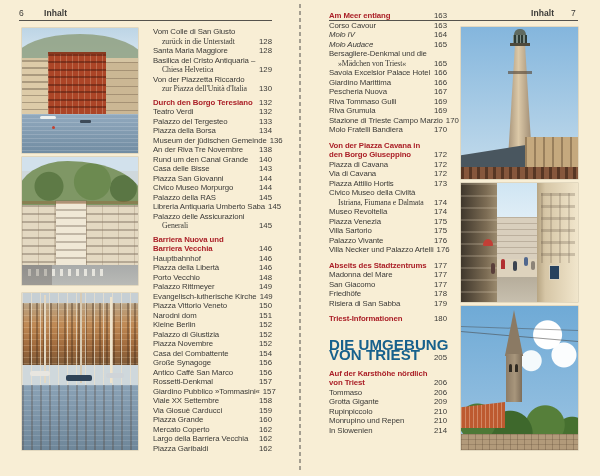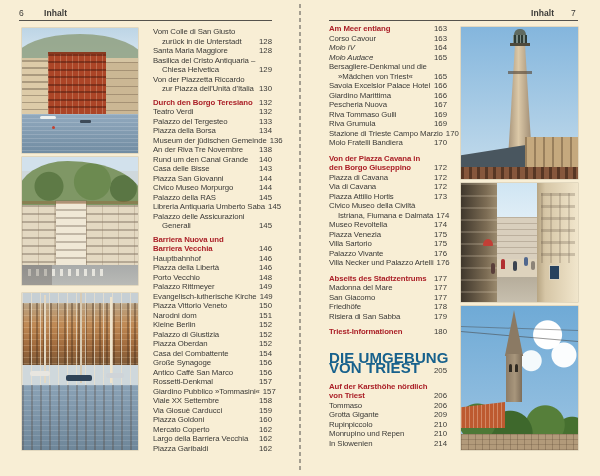--- a/index.html
+++ b/index.html
@@ -18,21 +18,21 @@
   
   .toc{position:absolute;color:var(--text,#3b3a37);text-align:center;}
   .toc .row{display:flex;align-items:baseline;line-height:9.5px;font-size:7.8px;letter-spacing:-.1px;}
   .toc .t{white-space:nowrap;}
   .toc .p{margin-left:auto;padding-left:3px;font-size:7.8px;color:var(--text,#3b3a37);
           font-weight:normal;font-style:normal;letter-spacing:0;}
   .toc .row.red .t{color:var(--accent-red,#ab2028);font-weight:bold;}
   .toc .row.blue{line-height:10px;}
   .toc .row.blue .t{color:var(--accent-blue,#17618c);font-weight:bold;font-size:15px;letter-spacing:.1px;}
   .toc .row.it .t{font-style:italic;}
-  .toc .row.ind .t{padding-left:9px;}
+  .toc .row.ind .t{padding-left:9px;font-family:Liberation Serif, serif;}
   .toc .gap{height:4px;}
   #toc-right .gap{height:6px;}
   #toc-right .gap.big{height:16px;}
 
   
   .photo{position:absolute;overflow:hidden;margin:0;padding:0;background:#cfd8dc;box-shadow:0 0 0 .5px rgba(120,110,90,.35);}
   .photo div{position:absolute;}
 
   
   .ph-l1{left:22px;top:28px;width:116px;height:125px;}
@@ -330,21 +330,21 @@
       </div>
       <div class="row">
         <span class="t">Kleine Berlin</span>
         <span class="p">152</span>
       </div>
       <div class="row">
         <span class="t">Palazzo di Giustizia</span>
         <span class="p">152</span>
       </div>
       <div class="row">
-        <span class="t">Piazza Oberdan</span>
+        <span class="t">Piazza Novembre</span>
         <span class="p">152</span>
       </div>
       <div class="row">
         <span class="t">Casa del Combattente</span>
         <span class="p">154</span>
       </div>
       <div class="row">
         <span class="t">Große Synagoge</span>
         <span class="p">156</span>
       </div>
@@ -362,42 +362,42 @@
       </div>
       <div class="row">
         <span class="t">Viale XX Settembre</span>
         <span class="p">158</span>
       </div>
       <div class="row">
         <span class="t">Via Giosuè Carducci</span>
         <span class="p">159</span>
       </div>
       <div class="row">
-        <span class="t">Piazza Goldoni</span>
+        <span class="t">Piazza Grande</span>
         <span class="p">160</span>
       </div>
       <div class="row">
         <span class="t">Mercato Coperto</span>
         <span class="p">162</span>
       </div>
       <div class="row">
         <span class="t">Largo della Barriera Vecchia</span>
         <span class="p">162</span>
       </div>
       <div class="row">
         <span class="t">Piazza Garibaldi</span>
         <span class="p">162</span>
       </div>
     </div>
 
   <span class="hdr-lbl" style="left:531px;">Inhalt</span>
   <span class="hdr-num" style="left:571px;">7</span>
   <div class="rule" style="left:329px;width:249px;"></div>
 
-  <div class="toc" id="toc-right" style="left:329px;top:24px;width:118px;">
+  <div class="toc" id="toc-right" style="left:329px;top:11px;width:118px;">
       <div class="row red">
         <span class="t">Am Meer entlang</span>
         <span class="p">163</span>
       </div>
       <div class="row">
         <span class="t">Corso Cavour</span>
         <span class="p">163</span>
       </div>
       <div class="row it">
         <span class="t">Molo IV</span>

